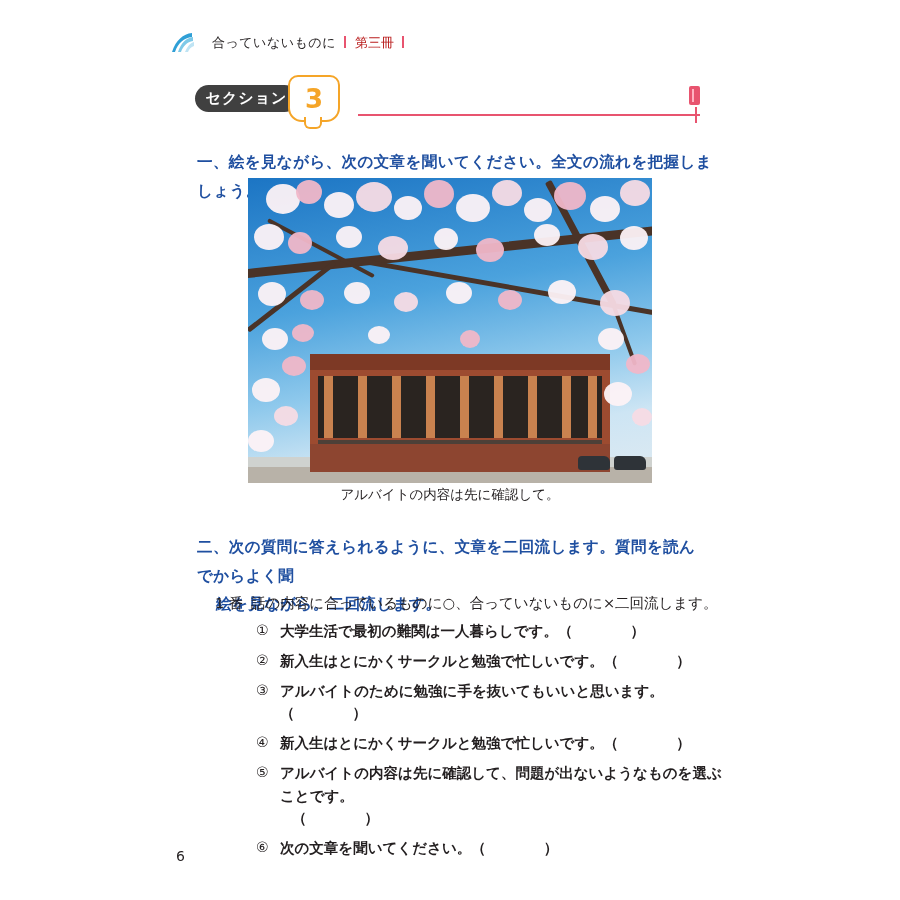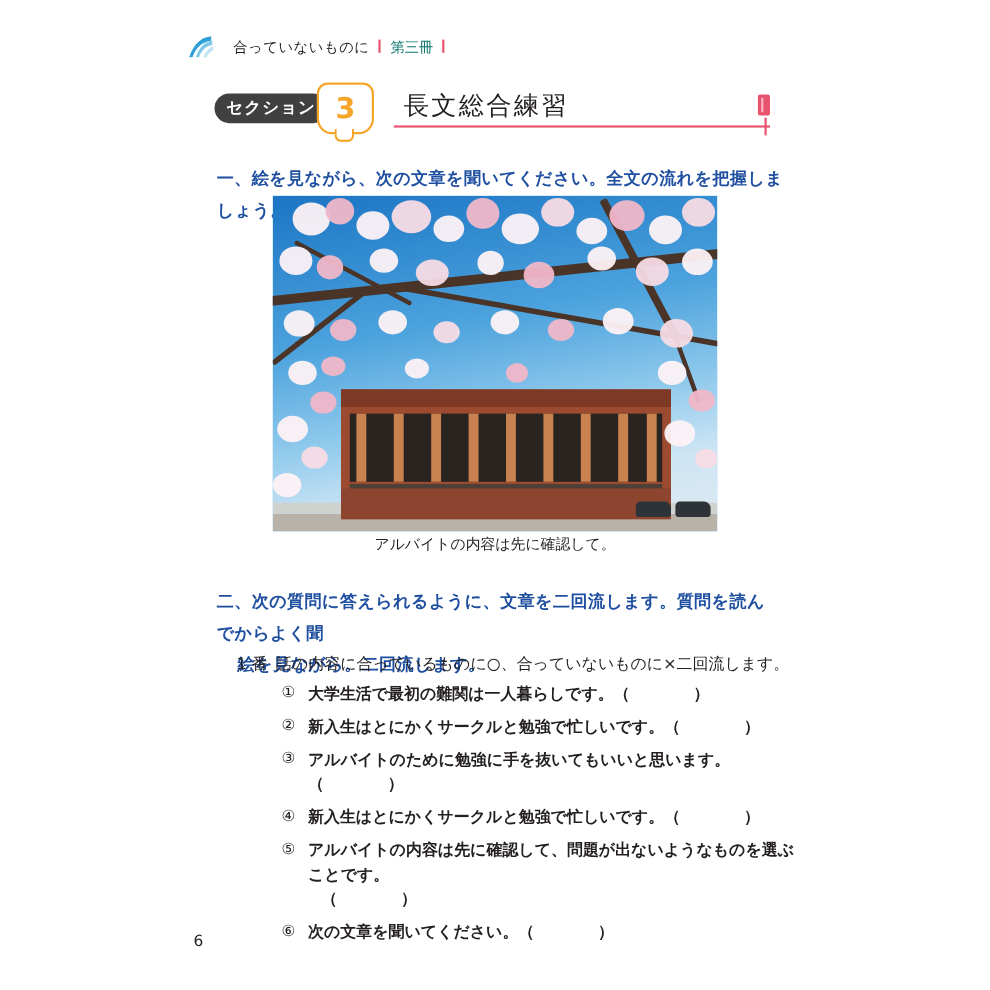--- a/index.html
+++ b/index.html
@@ -48,21 +48,21 @@
   .hdr-sep::before {
     content: "";
     display: inline-block;
     width: 2px;
     height: 12px;
     background: #e8546f;
     vertical-align: -1px;
   }
   .hdr-sub {
     font-size: 13px;
-    color: #0f766e;
+    color: #b91c1c;
     font-family: "DejaVu Sans", sans-serif;
   }
 
   
   .section-bar {
     position: absolute;
     left: 195px;
     top: 75px;
     width: 505px;
     height: 48px;
@@ -322,21 +322,20 @@
   <span class="hdr-sep"></span>
 </div>
 
 <div class="section-bar">
   <div class="sec-pill">セクション</div>
   <div class="sec-num-ring"></div>
   <div class="sec-num">3</div>
   <div class="sec-rule"></div>
   <div class="sec-rule-end"></div>
   <div class="sec-marker"></div>
-  <div class="sec-heading">長文総合練習</div>
 </div>
 
 <div class="q-heading" id="q1-heading">一、絵を見ながら、次の文章を聞いてください。全文の流れを把握しましょう。</div>
 
 <div class="photo">
   <div class="sky"></div>
 
   <div class="ground"></div>
   <div class="road"></div>
 

